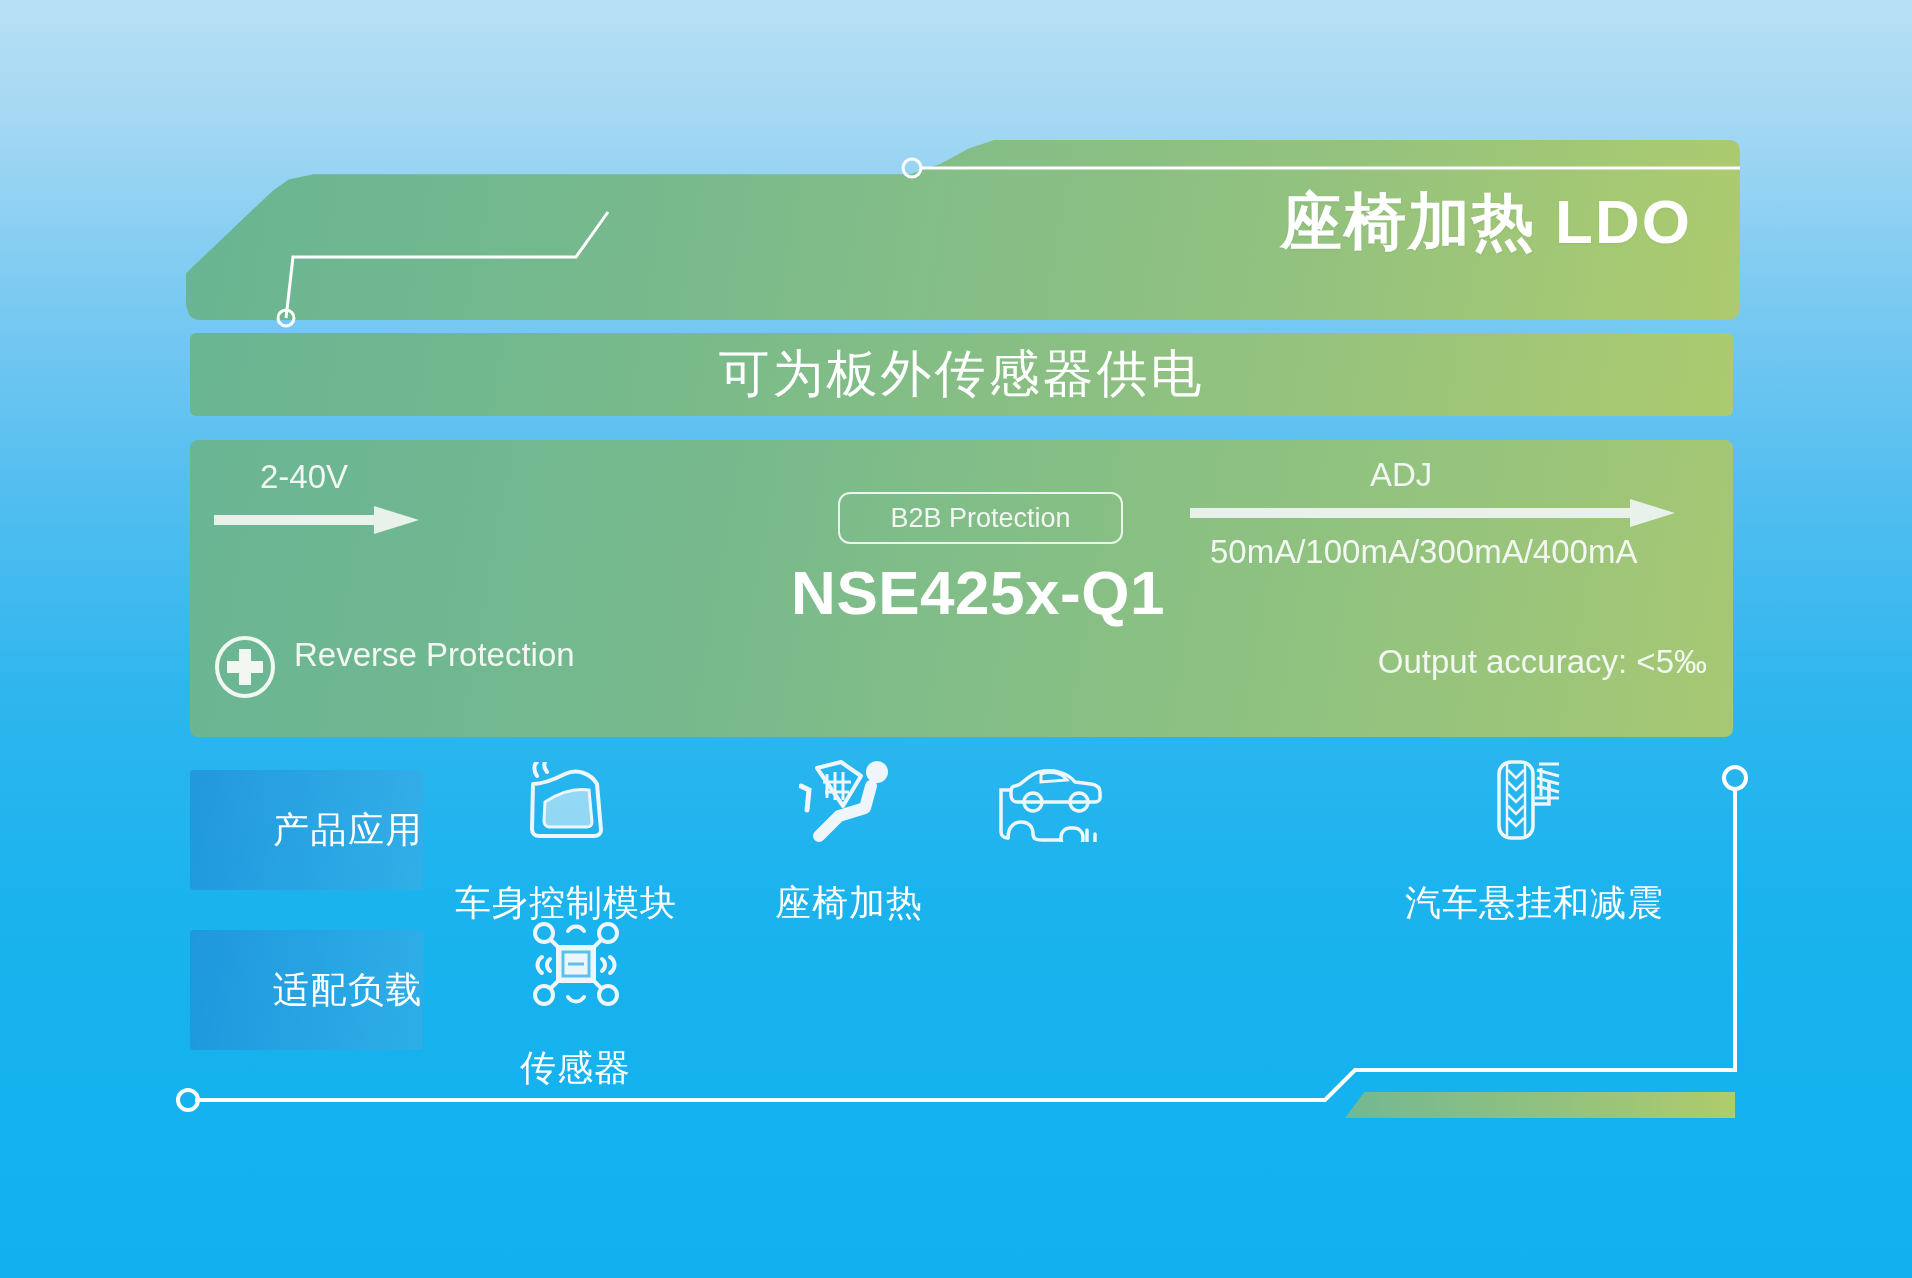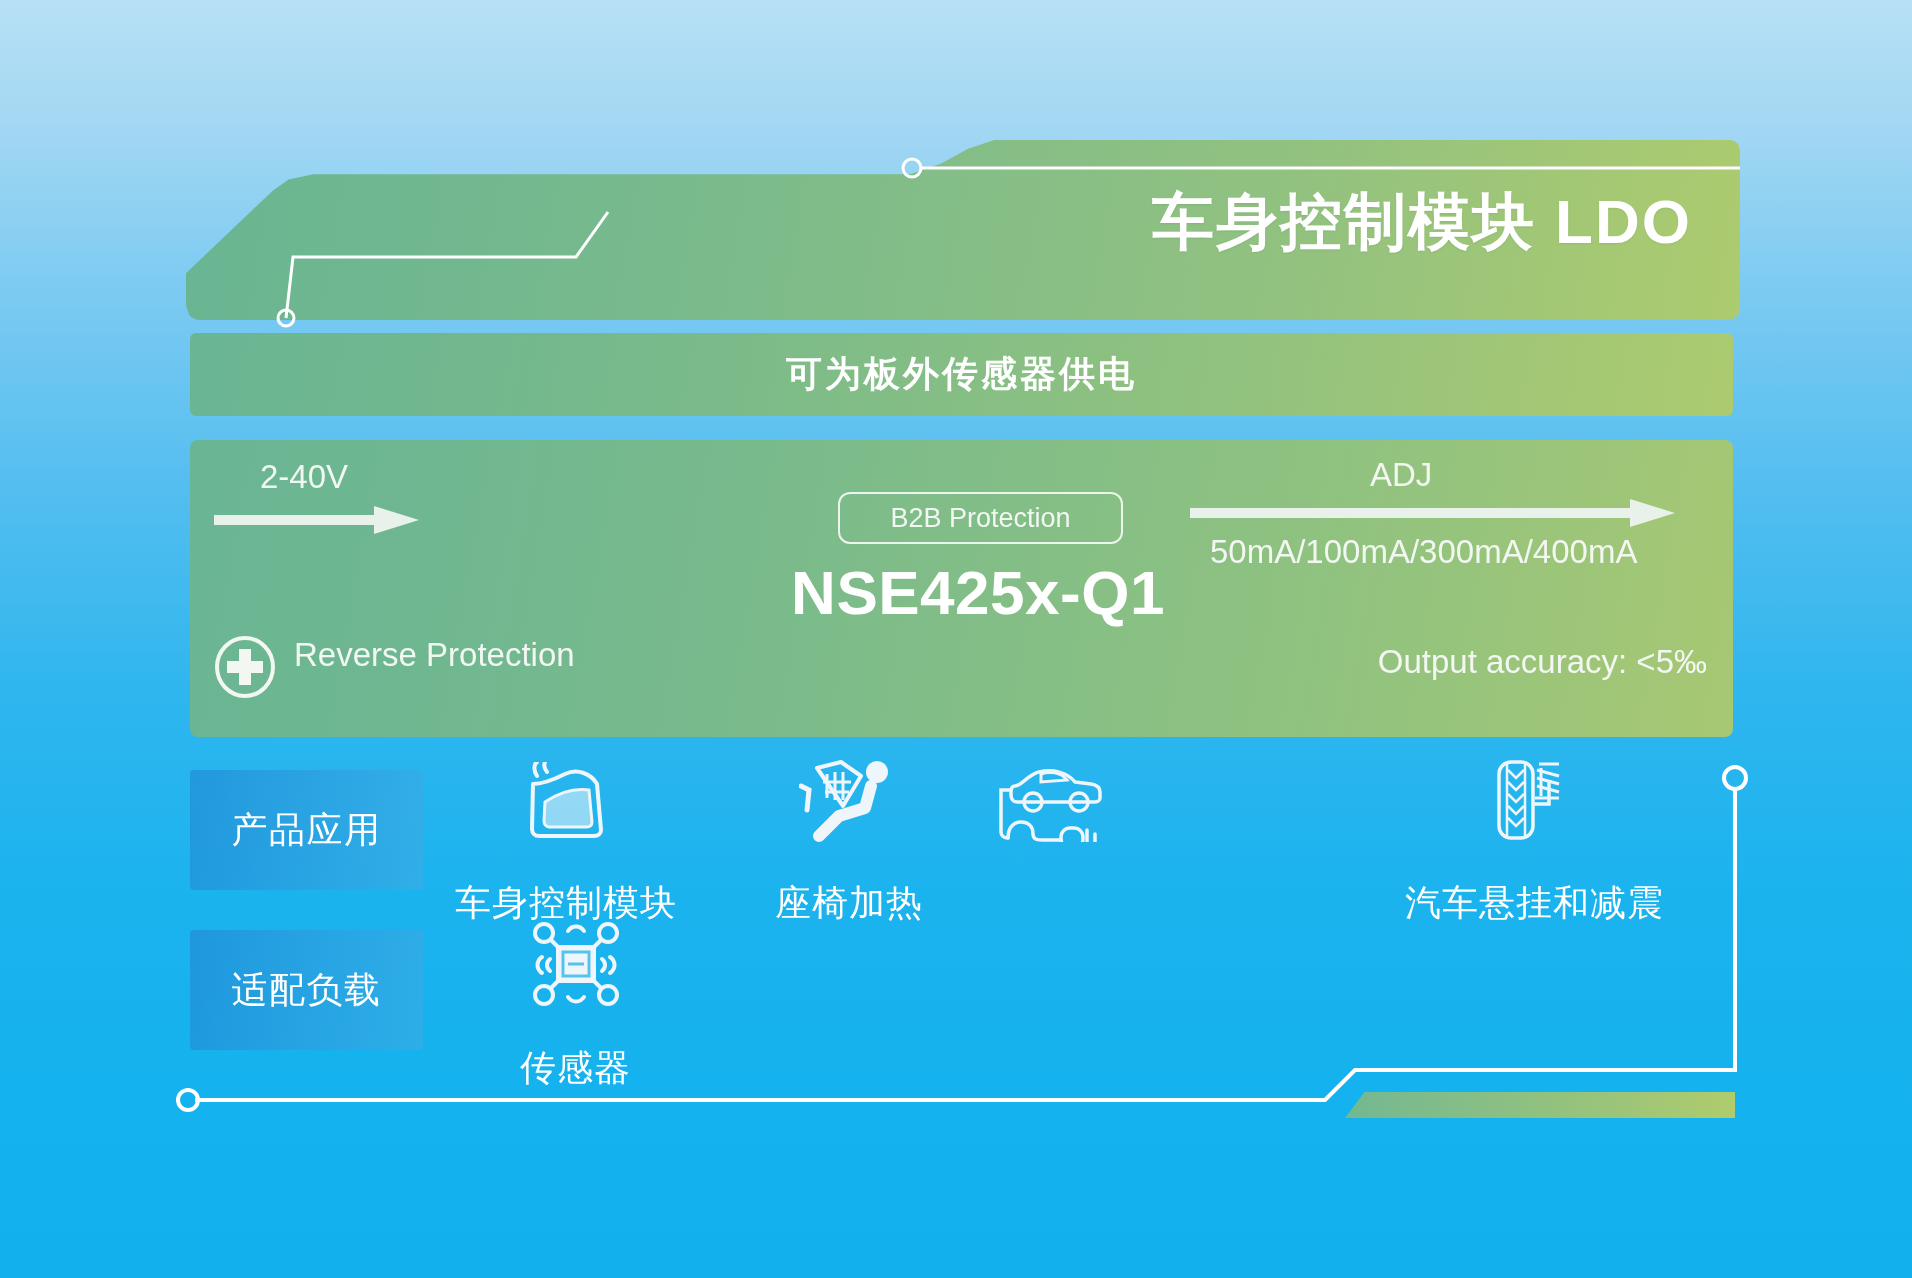--- a/index.html
+++ b/index.html
@@ -79,22 +79,22 @@
     border-radius: 6px;
     background: linear-gradient(100deg,
        #6ab593 0%, #72b88e 20%, #82bd86 45%,
        #92c27f 68%, #a3c775 88%, #accb70 100%);
     display: flex;
     align-items: center;
     justify-content: center;
   }
   .subtitle-text {
     color: #ffffff;
-    font-size: 36px;
-    font-weight: bold;
+    font-size: 51px;
+    font-weight: normal;
     letter-spacing: 3px;
     white-space: nowrap;
   }
 
   
   .spec-panel {
     position: absolute;
     left: 190px;
     top: 440px;
     width: 1543px;
@@ -199,21 +199,21 @@
   }
 
   
   .cat-chip {
     position: absolute;
     width: 233px;
     height: 120px;
     border-radius: 4px;
     display: flex;
     align-items: center;
-    justify-content: center;
+    justify-content: flex-end;
     background: linear-gradient(100deg, rgba(33,140,214,.70) 0%, rgba(60,172,228,.62) 100%);
   }
   .cat-chip-text {
     color: #ffffff;
     font-size: 36px;
     letter-spacing: 1.5px;
     white-space: nowrap;
   }
   #chip-apps { left: 190px; top: 770px; }
   #chip-load { left: 190px; top: 930px; }
@@ -267,21 +267,21 @@
 
     <svg class="trace-svg" viewBox="0 0 1554 180">
 
       <polyline points="100,178 107,117 390,117 422,72" fill="none" stroke="#ffffff" stroke-width="3"></polyline>
       <circle cx="100" cy="178" r="8" fill="none" stroke="#ffffff" stroke-width="3"></circle>
 
       <polyline points="735,28 1554,28" fill="none" stroke="#ffffff" stroke-width="3"></polyline>
       <circle cx="726" cy="28" r="9" fill="none" stroke="#ffffff" stroke-width="3"></circle>
     </svg>
 
-    <div class="banner-title">车身控制模块 LDO</div>
+    <div class="banner-title">座椅加热 LDO</div>
   </div>
 
   <div class="subtitle-bar">
     <span class="subtitle-text">可为板外传感器供电</span>
   </div>
 
   <div class="spec-panel">
 
     <div class="in-label">2-40V</div>
 

